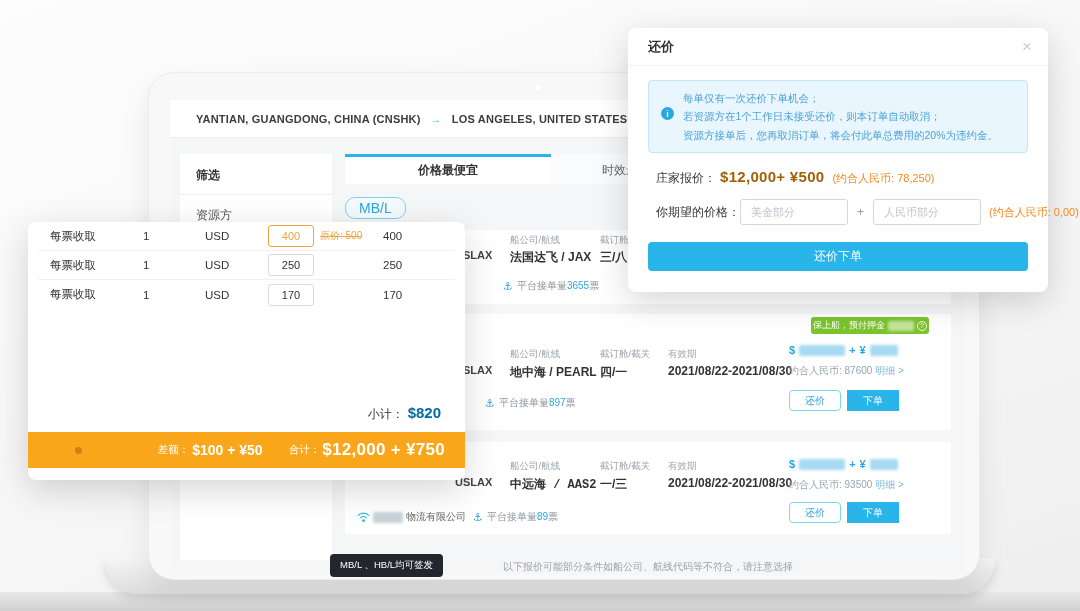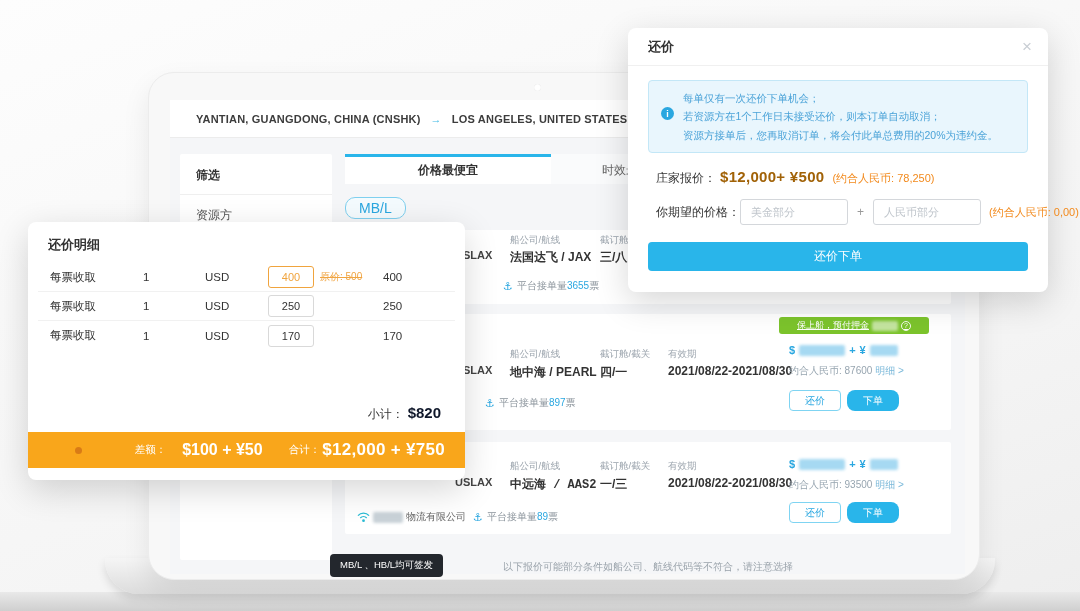--- a/index.html
+++ b/index.html
@@ -39,45 +39,45 @@
   .col-v { position:absolute; font-size:12px; color:#333; font-weight:bold; white-space:nowrap; }
   .port { font-weight:bold; color:#444; font-size:11px; }
   .orders { position:absolute; font-size:10px; color:#8b949c; white-space:nowrap; display:flex; align-items:center; gap:4px; }
   .orders b { color:#2aa7e0; font-weight:normal; }
   .anchor-ic { color:#2aa7e0; font-size:11px; }
   .price-line { position:absolute; font-size:11px; color:#2aa7e0; font-weight:bold; display:flex; align-items:center; gap:4px; white-space:nowrap; }
   .blur { display:inline-block; background:#a6d9f2; border-radius:2px; filter:blur(1.5px); }
   .cny-line { position:absolute; font-size:10px; color:#97a5b0; white-space:nowrap; }
   .cny-line .lnk { color:#7ab8d9; }
   .btn-counter { position:absolute; width:52px; height:21px; background:#fff; border:1px solid #7fd4f2; color:#2aa7e0; border-radius:4px; font-size:10px; display:flex; align-items:center; justify-content:center; }
-  .btn-order { position:absolute; width:52px; height:21px; background:#29b5ea; color:#fff; border-radius:8px; font-size:10px; display:flex; align-items:center; justify-content:center; }
-  .badge-green { position:absolute; right:22px; top:3px; height:17px; background:#7cc42c; border-radius:3px; color:#fff; font-size:9px; display:flex; align-items:center; gap:3px; padding:0 18px; white-space:nowrap;text-decoration:underline; }
+  .btn-order { position:absolute; width:52px; height:21px; background:#29b5ea; color:#fff; border-radius:0; font-size:10px; display:flex; align-items:center; justify-content:center; }
+  .badge-green { position:absolute; right:22px; top:3px; height:17px; background:#7cc42c; border-radius:3px; color:#fff; font-size:9px; display:flex; align-items:center; gap:3px; padding:0 2px; white-space:nowrap; }
   .badge-green .blur { background:rgba(255,255,255,.55); }
   .q-ic { width:10px; height:10px; border:1px solid rgba(255,255,255,.9); border-radius:50%; font-size:7px; display:flex; align-items:center; justify-content:center; }
   .company-line { position:absolute; font-size:10px; color:#666; display:flex; align-items:center; gap:3px; white-space:nowrap; }
   .company-line .blur { background:#c9d2d8; }
   .footer-note { position:absolute; left:0; right:0; top:406px; text-align:center; font-size:10px; color:#9aa3ab; }
 
   .tooltip-black { position:absolute; left:330px; top:554px; padding:5px 10px; background:#23272d; border-radius:4px; color:#fff; font-size:9.5px; z-index:5; white-space:nowrap; }
 
   
   .modal-detail { position:absolute; left:28px; top:222px; width:437px; height:258px; background:#fff; border-radius:8px; box-shadow:0 10px 34px rgba(0,0,0,.16); z-index:10; }
   .modal-detail .title { padding:14px 20px 9px; font-size:13px; font-weight:bold; color:#333; }
   .dtable { margin:0 10px; }
   .drow { display:flex; align-items:center; height:29px; border-bottom:1px solid #f1f1f1; font-size:11.5px; color:#333; }
   .drow.head { height:30px; background:#f5f6f7; font-weight:bold; border-bottom:none; font-size:11.5px; }
   .c1 { width:95px; padding-left:12px; } .c2 { width:60px; padding-left:10px; } .c3 { width:70px; padding-left:12px; } .c4 { width:110px; padding-left:5px; display:flex; align-items:center; gap:6px; } .c5 { flex:1; padding-left:10px; }
   .price-input { width:46px; height:22px; border:1px solid #d9d9d9; border-radius:3px; text-align:center; font-size:11px; color:#333; font-family:inherit; }
   .price-input.hl { border-color:#f0a43e; color:#f0a43e; }
   .orig-price { font-size:10px; color:#f0a440; text-decoration:line-through; white-space:nowrap; }
   .subtotal { position:absolute; right:24px; top:182px; font-size:12px; color:#333; }
-  .subtotal b { font-size:15px; color:#0f172a; margin-left:4px; }
+  .subtotal b { font-size:15px; color:#0369a1; margin-left:4px; }
   .orange-bar { position:absolute; left:0; right:0; top:210px; height:36px; background:#f9a61b; display:flex; align-items:center; justify-content:flex-end; padding-right:20px; color:#fff;padding-left:28px; }
   .orange-bar .dot { position:absolute; left:47px; top:15px; width:7px; height:7px; border-radius:50%; background:#d97b16; }
-  .orange-bar .sm { font-size:10.5px; } .orange-bar .md { font-size:16px; font-weight:bold; margin-left:16px; }
+  .orange-bar .sm { font-size:10.5px; } .orange-bar .md { font-size:14px; font-weight:bold; margin-left:3px; }
   .orange-bar .gap { width:26px; } .orange-bar .lg { font-size:17px; font-weight:bold; margin-left:2px; letter-spacing:.3px; }
 
   
   .modal-offer { position:absolute; left:628px; top:28px; width:420px; height:264px; background:#fff; border-radius:8px; box-shadow:0 10px 34px rgba(0,0,0,.16); z-index:10; }
   .modal-offer .mhead { height:38px; border-bottom:1px solid #f0f0f0; display:flex; align-items:center; padding:0 16px 0 20px; }
   .modal-offer .mtitle { font-size:13px; font-weight:bold; color:#333; flex:1; }
   .modal-offer .mclose { font-size:17px; color:#c9ced4; cursor:default; line-height:1; }
   .notice-box { margin:14px 20px 0; background:#e9f6fd; border:1px solid #c3e7f7; border-radius:4px; padding:8px 10px 8px 34px; position:relative; }
   .notice-box .ln { font-size:10.5px; color:#4ba3d8; line-height:1.75; white-space:nowrap; }
   .info-ic { position:absolute; left:12px; top:26px; width:13px; height:13px; border-radius:50%; background:#2aa7e0; color:#fff; font-size:9px; font-weight:bold; display:flex; align-items:center; justify-content:center; font-style:normal; }
@@ -215,21 +215,20 @@
         </div>
 
         <div class="footer-note">以下报价可能部分条件如船公司、航线代码等不符合，请注意选择</div>
       </div>
     </div>
   </div>
 
   <div class="tooltip-black">MB/L 、HB/L均可签发</div>
 
   <div class="modal-detail">
-    <div class="title">还价明细</div>
     <div class="dtable">
       <div class="drow">
         <div class="c1">每票收取</div>
         <div class="c2">1</div>
         <div class="c3">USD</div>
         <div class="c4">
           <input class="price-input hl" value="400" style="">
           <span class="orig-price">原价: 500</span>
         </div>
         <div class="c5">400</div>

